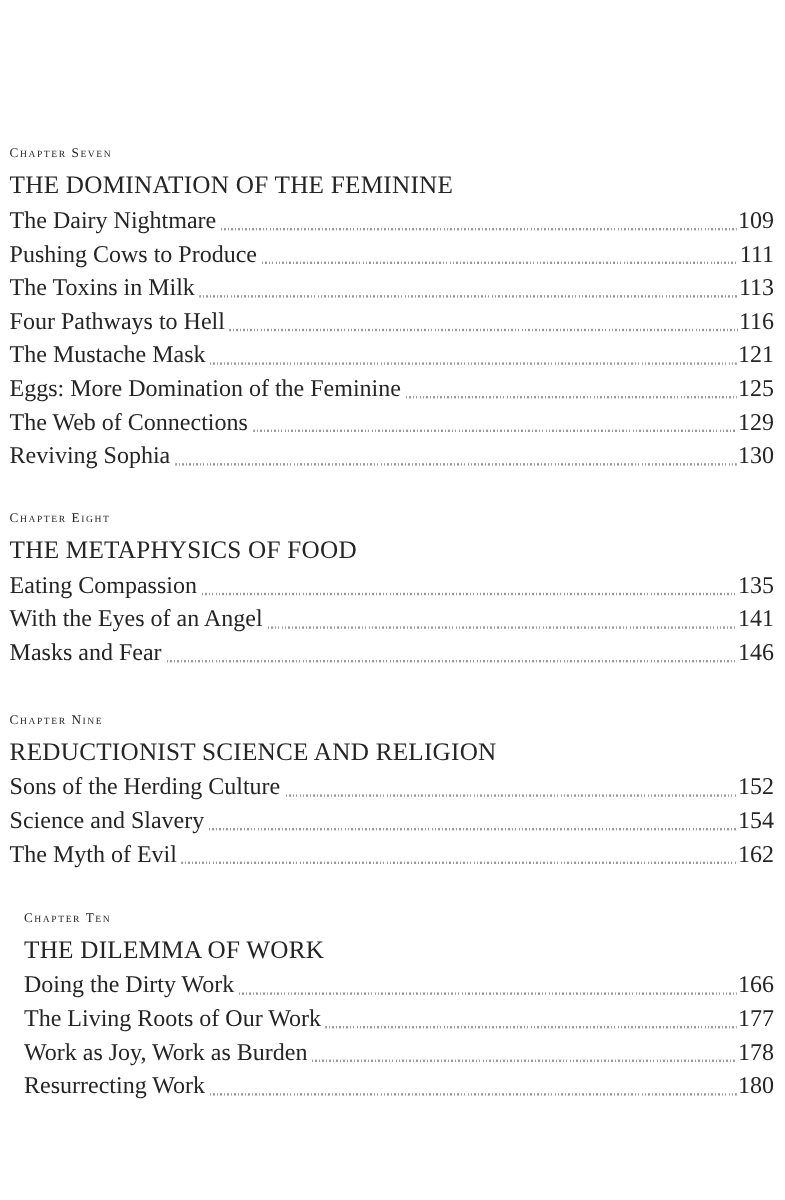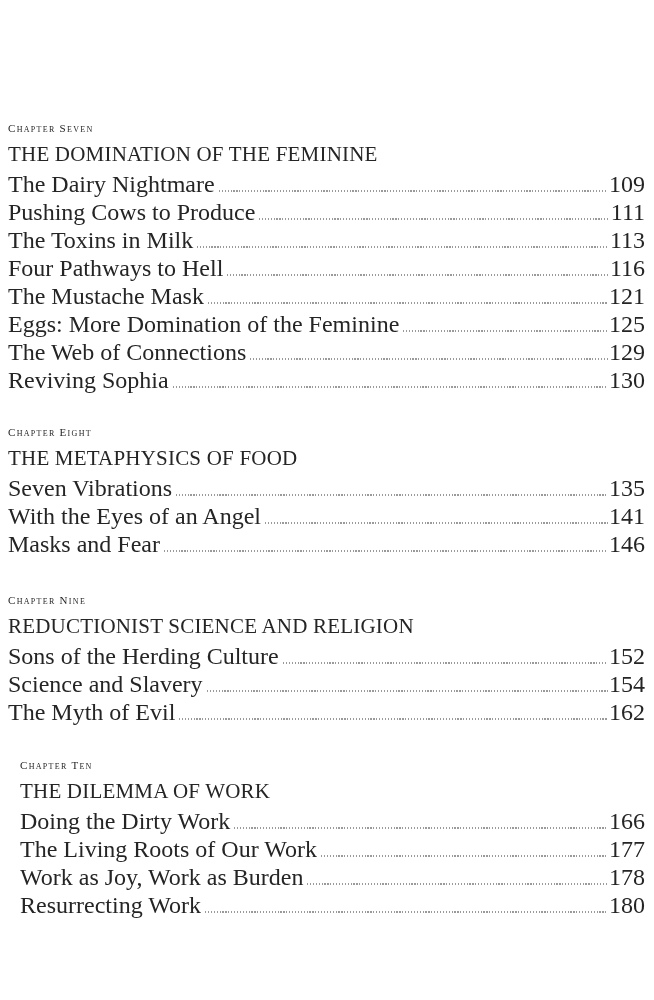--- a/index.html
+++ b/index.html
@@ -54,21 +54,21 @@
     margin:0 0 4px 0;
   }
   .entries{
     list-style:none;
     margin:0;padding:0;
   }
   .entry{
     display:flex;
     align-items:stretch;
     height:28px;
-    font-size:24px;
+    font-size:20px;
   }
   .entry-title{
     white-space:nowrap;
     line-height:28px;
   }
   .leader{
     flex:1 1 auto;
     align-self:flex-end;
     height:2px;
     margin:0 1px 6px 4px;
@@ -134,21 +134,21 @@
             <span class="leader"></span>
             <span class="entry-page">130</span>
           </li>
         </ul>
       </section>
       <section class="chapter">
         <div class="chapter-label">Chapter Eight</div>
         <h2 class="chapter-title">THE METAPHYSICS OF FOOD</h2>
         <ul class="entries">
           <li class="entry">
-            <span class="entry-title">Seven Vibrations</span>
+            <span class="entry-title">Eating Compassion</span>
             <span class="leader"></span>
             <span class="entry-page">135</span>
           </li>
           <li class="entry">
             <span class="entry-title">With the Eyes of an Angel</span>
             <span class="leader"></span>
             <span class="entry-page">141</span>
           </li>
           <li class="entry">
             <span class="entry-title">Masks and Fear</span>

